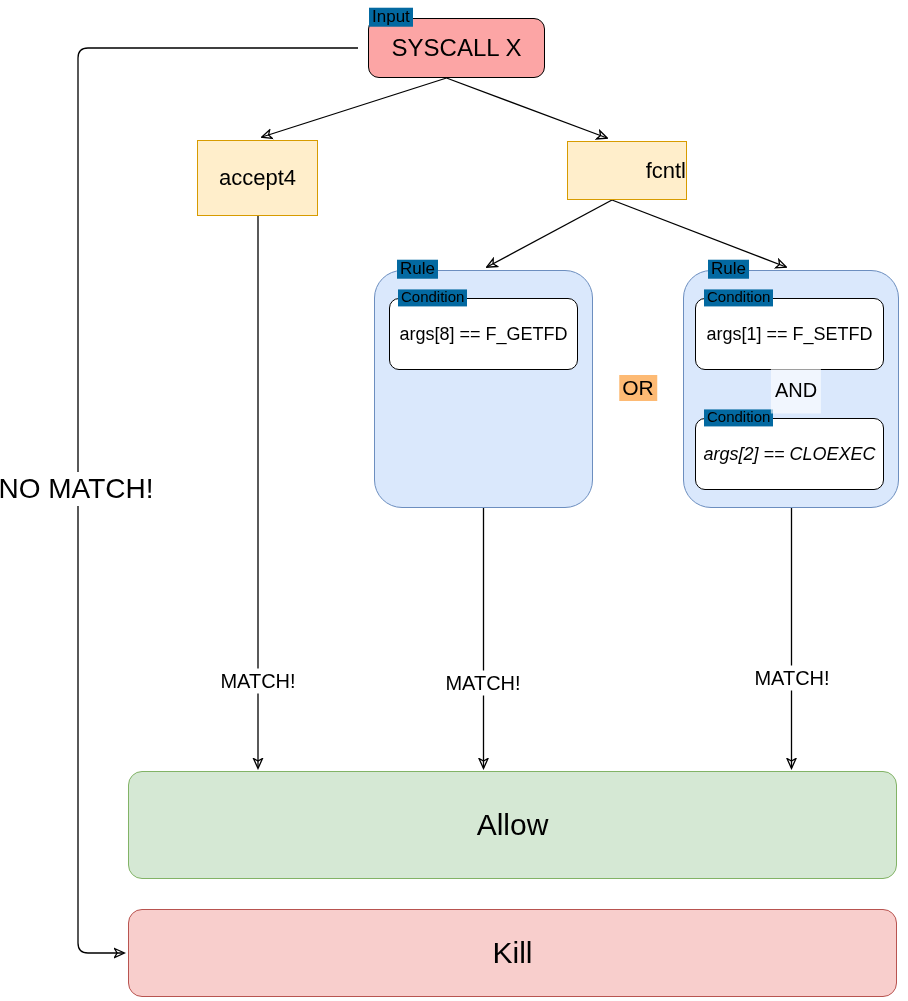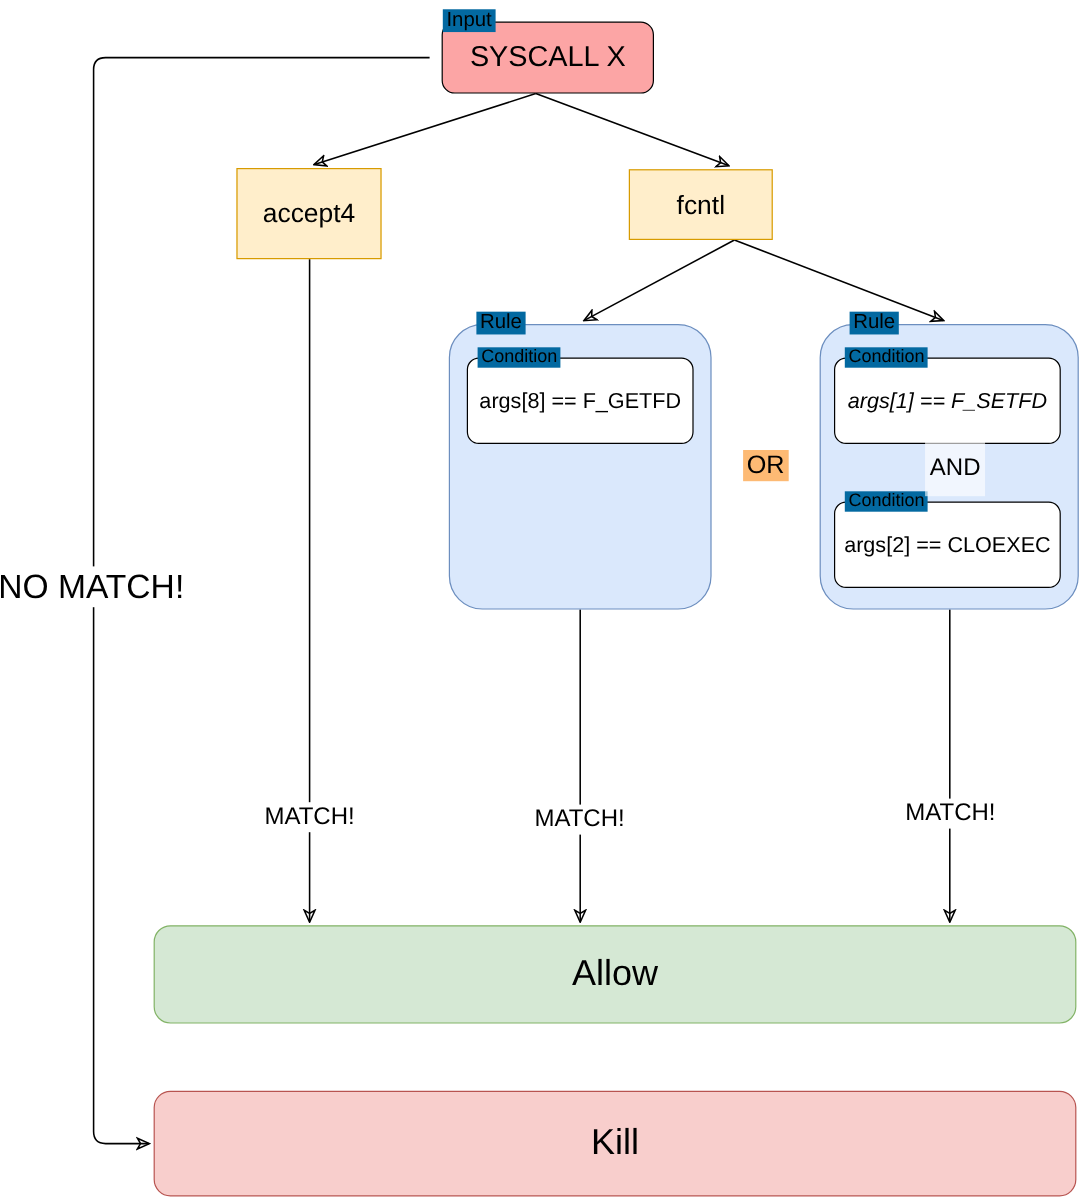--- a/index.html
+++ b/index.html
@@ -18,36 +18,36 @@
     left:358px;top:18px;width:177px;height:60px;
     background:#fca5a5;border:1.6px solid #000;border-radius:11px;
     font-size:24px;
     margin-left:10px;
   }
   .syscall-node{
     background:var(--syscall-fill);border:1px solid var(--syscall-border);
     font-size:22px;
   }
   .syscall-accept4{left:197px;top:140px;width:121px;height:76px;}
-  .syscall-fcntl{left:524px;top:141px;width:120px;height:59px;}
+  .syscall-fcntl{left:567px;top:141px;width:120px;height:59px;justify-content:flex-end;}
 
   .rule-node{
     background:var(--rule-fill);border:1px solid var(--rule-border);
     border-radius:28px;z-index:2;position:absolute;box-sizing:border-box;
   }
   .rule-1{left:374px;top:270px;width:219px;height:238px;}
   .rule-2{left:683px;top:270px;width:216px;height:238px;}
 
   .condition-node{
     background:var(--condition-fill);border:1.4px solid var(--condition-border);
     border-radius:10px;font-size:18px;z-index:3;
   }
   .cond-1a{left:389px;top:298px;width:189px;height:72px;}
-  .cond-2a{left:695px;top:298px;width:189px;height:72px;font-style:italic;}
-  .cond-2b{left:695px;top:418px;width:189px;height:72px;}
+  .cond-2a{left:695px;top:298px;width:189px;height:72px;}
+  .cond-2b{left:695px;top:418px;width:189px;height:72px;font-style:italic;}
 
   .tag{
     position:absolute;transform:translateY(-55%);
     background:#0369a1;padding:0 3px;line-height:1.1;
     z-index:4;white-space:nowrap;
   }
   .tag-input{left:369px;top:18px;font-size:17px;}
   .tag-rule1{left:397px;top:270px;font-size:17px;}
   .tag-rule2{left:708px;top:270px;font-size:17px;}
   .tag-cond{font-size:15px;transform:translateY(-52%);}
@@ -66,21 +66,21 @@
     position:absolute;z-index:4;white-space:nowrap;
     transform:translate(-50%,-50%);
     background:#ffffff;padding:1px 2px;
   }
   .match-1{left:258px;top:681px;font-size:20px;}
   .match-2{left:483px;top:683px;font-size:20px;}
   .match-3{left:792px;top:678px;font-size:20px;}
   .no-match{left:76px;top:489px;font-size:28px;}
 
   .outcome-node{
-    left:128px;width:769px;height:82px;
+    left:128px;width:769px;height:108px;
     border-radius:14px;font-size:30px;
   }
   .allow-node{top:771px;background:var(--allow-fill);border:1px solid var(--allow-border);}
   .kill-node{top:909px;height:88px;background:var(--kill-fill);border:1px solid var(--kill-border);}
 
   svg line, svg path{stroke:var(--line);stroke-width:1.3;fill:none;}
 </style>
 </head>
 <body>
 

